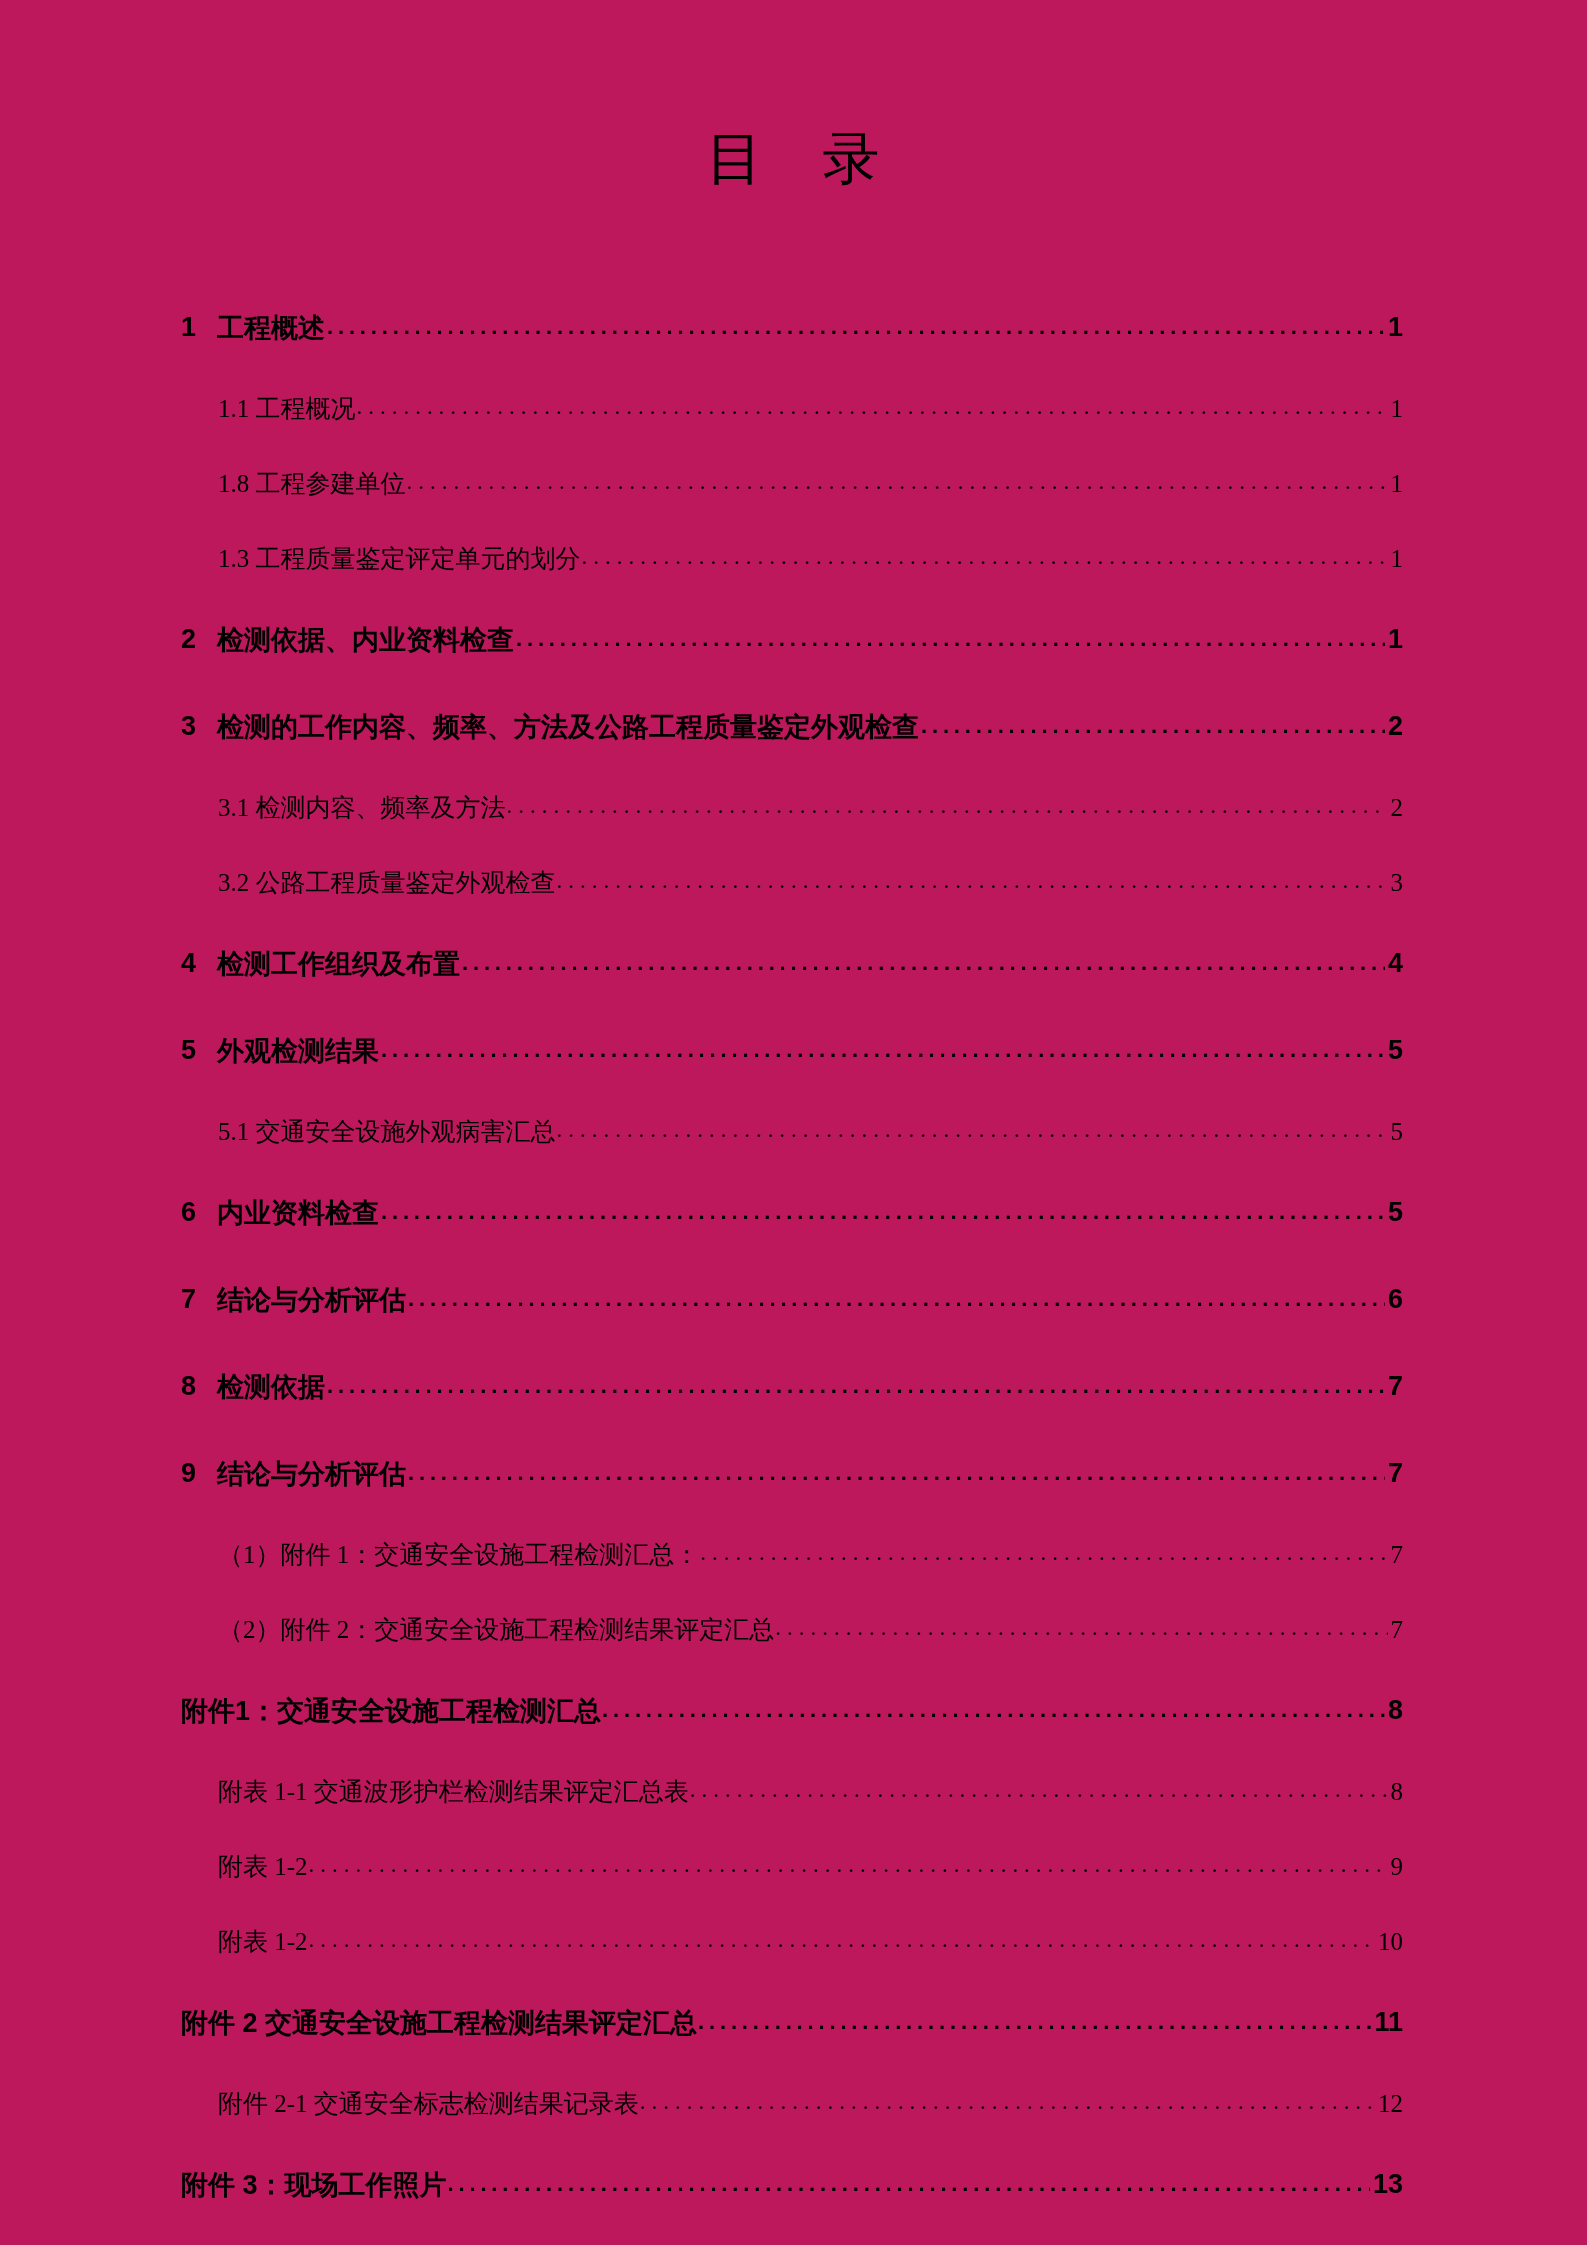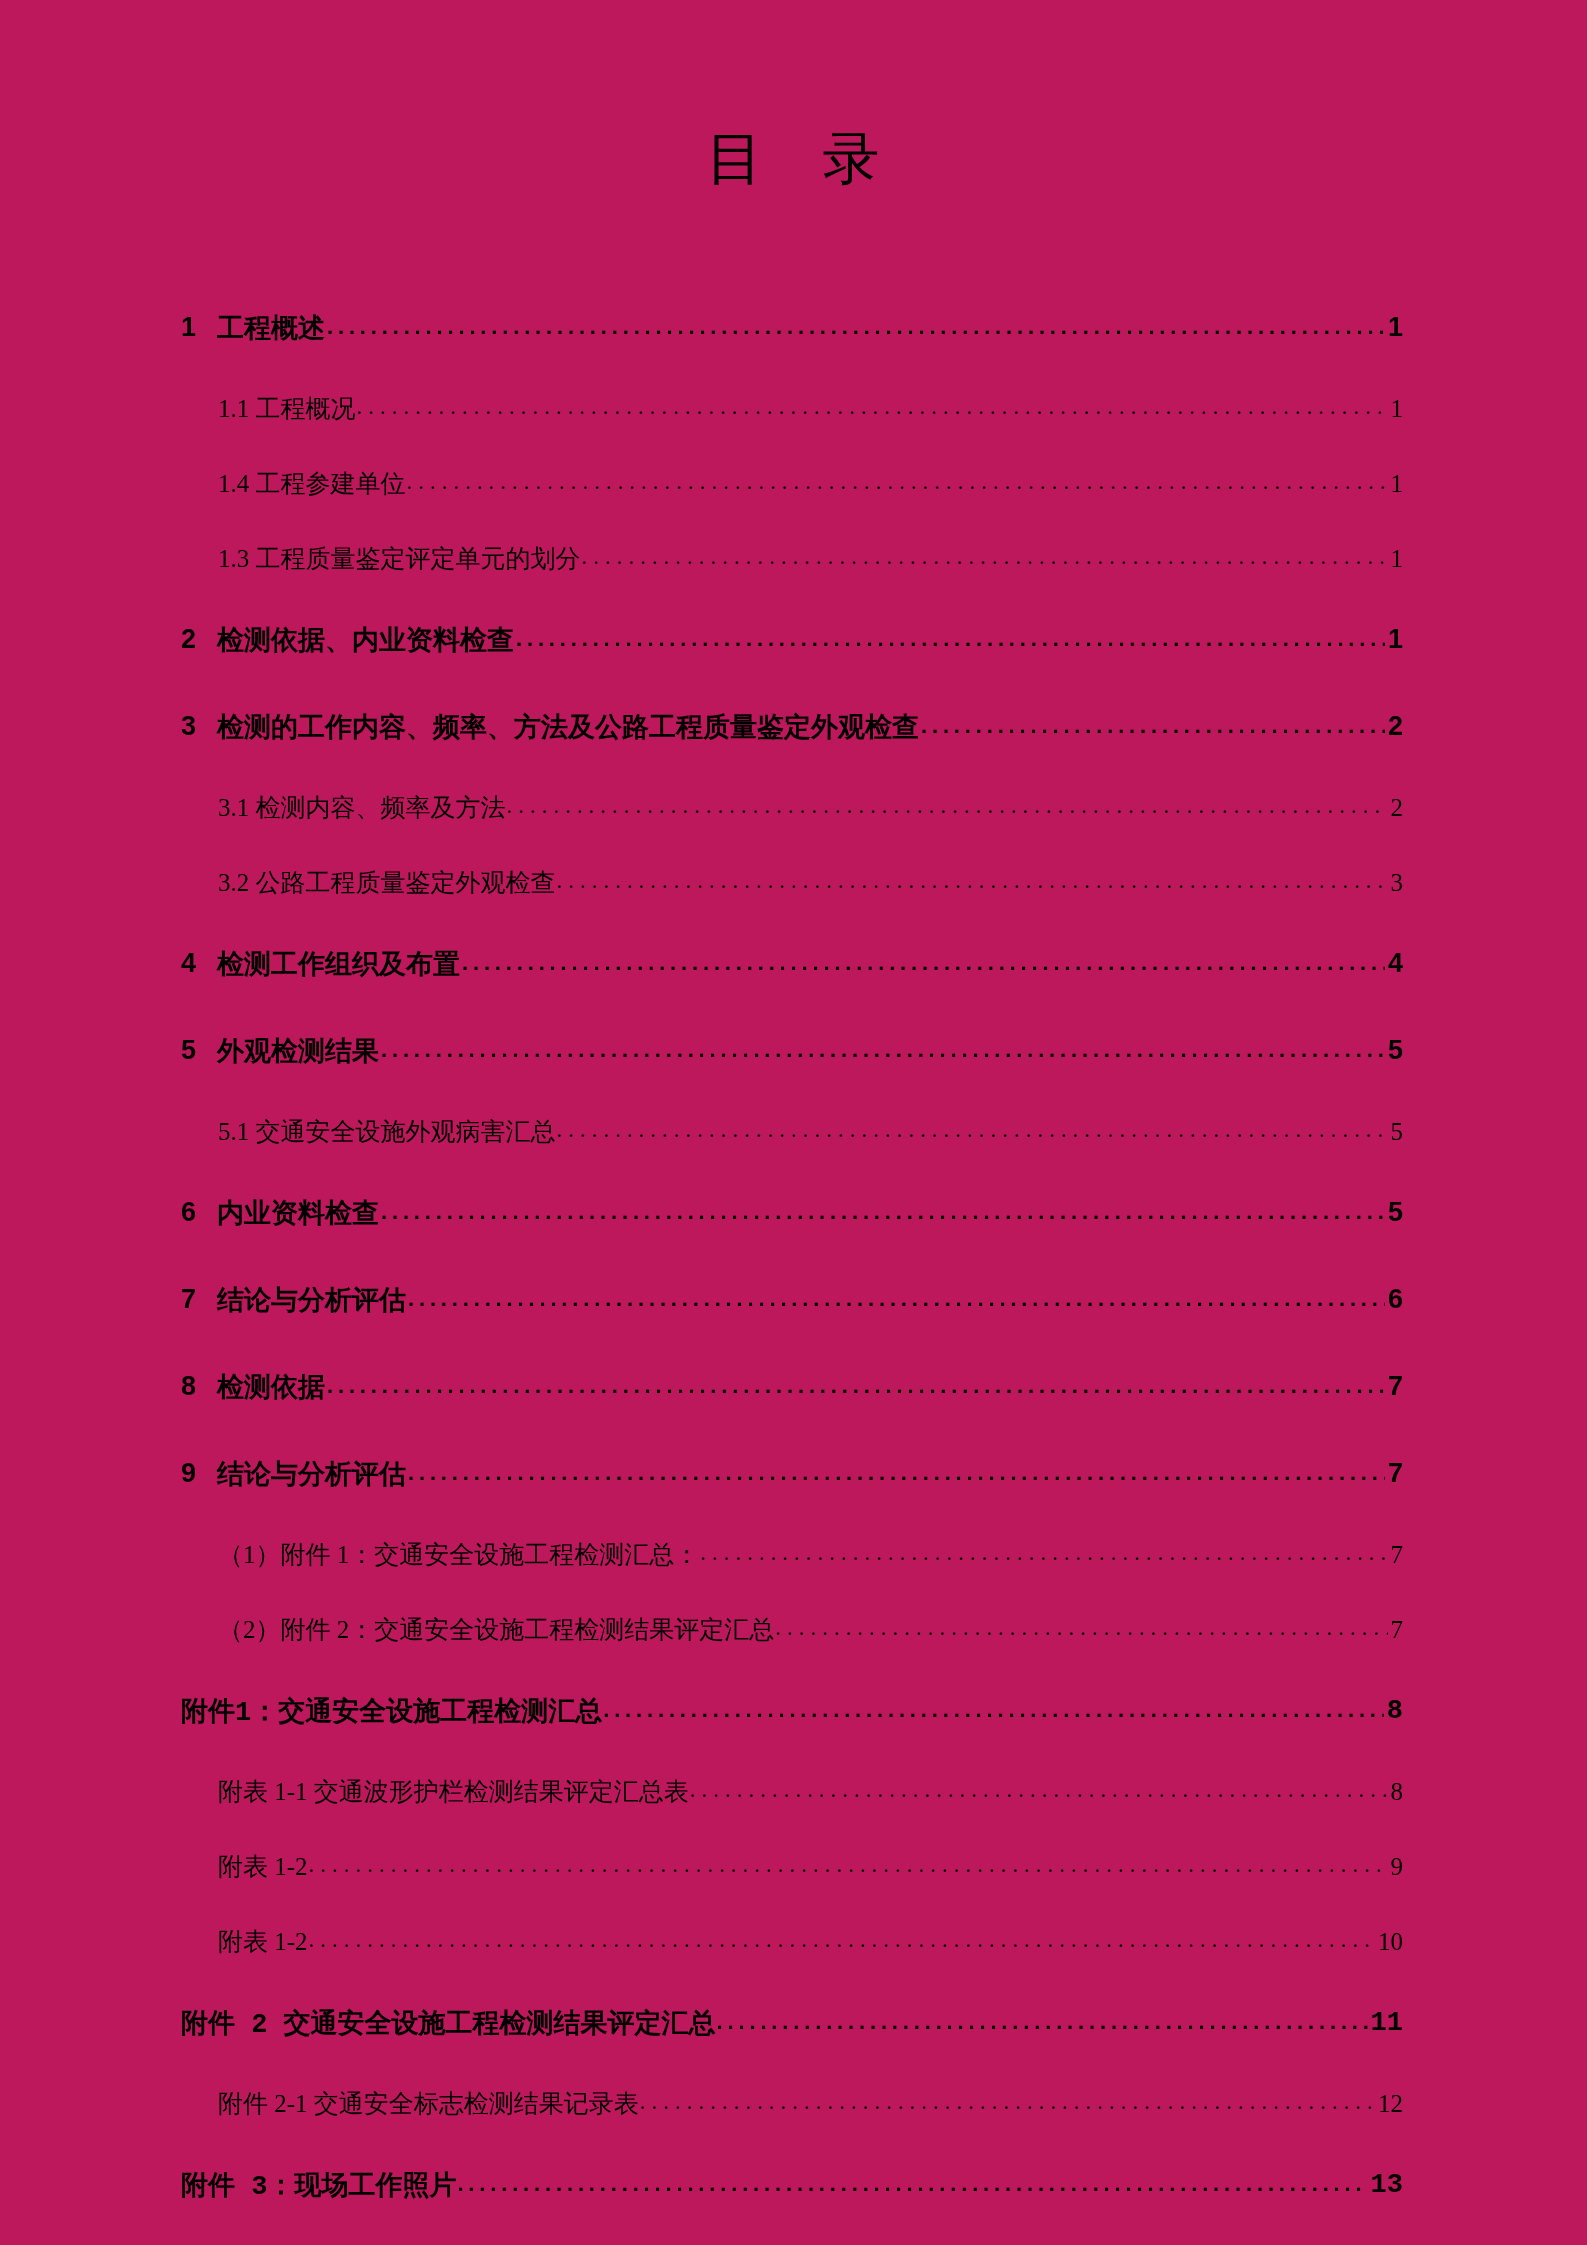--- a/index.html
+++ b/index.html
@@ -119,21 +119,21 @@
     padding-left: 37px;
     width: calc(100% - 37px);
   }
   .lvl2 .toc-leader::before {
     letter-spacing: 0.26em;
     font-size: 23px;
   }
 
   
   .appx {
-    font-family: Liberation Mono, monospace;
+    font-family: Liberation Sans, sans-serif;
     font-weight: bold;
     font-size: 27px;
     height: 87px;
     align-items: center;
   }
   .appx .toc-leader::before {
     font-family: "Liberation Sans", "DejaVu Sans", sans-serif;
     font-weight: bold;
     letter-spacing: 0.22em;
     font-size: 22px;
@@ -167,21 +167,21 @@
         <span class="toc-label">工程概述</span>
         <span class="toc-leader"></span>
         <span class="toc-page">1</span>
       </div>
       <div class="toc-entry lvl2">
         <span class="toc-label">1.1  工程概况</span>
         <span class="toc-leader"></span>
         <span class="toc-page">1</span>
       </div>
       <div class="toc-entry lvl2">
-        <span class="toc-label">1.4  工程参建单位</span>
+        <span class="toc-label">1.8  工程参建单位</span>
         <span class="toc-leader"></span>
         <span class="toc-page">1</span>
       </div>
       <div class="toc-entry lvl2">
         <span class="toc-label">1.3 工程质量鉴定评定单元的划分</span>
         <span class="toc-leader"></span>
         <span class="toc-page">1</span>
       </div>
       <div class="toc-entry lvl1">
         <span class="toc-num">2</span>

